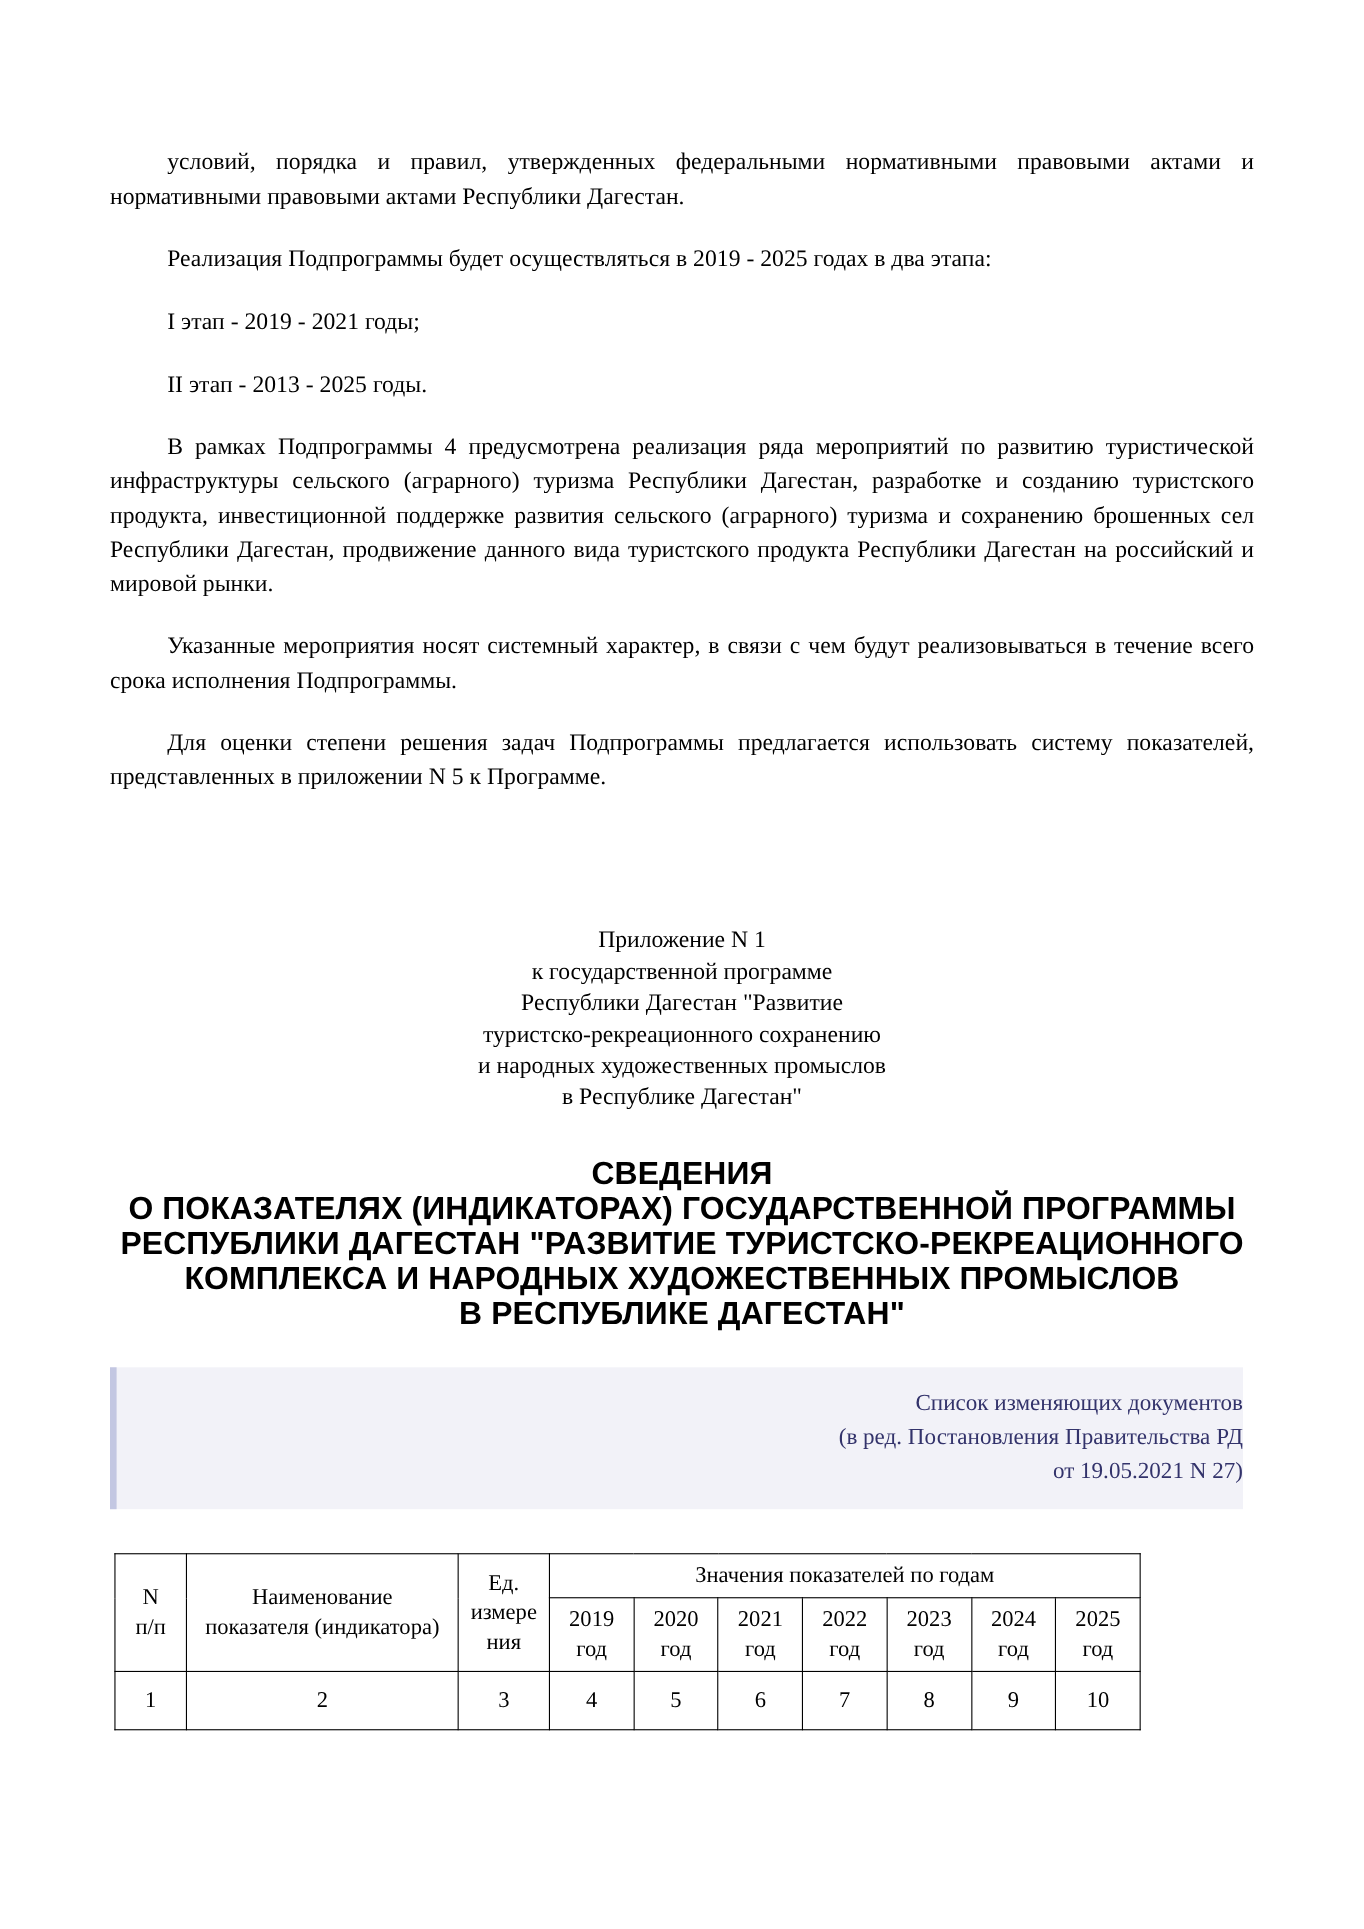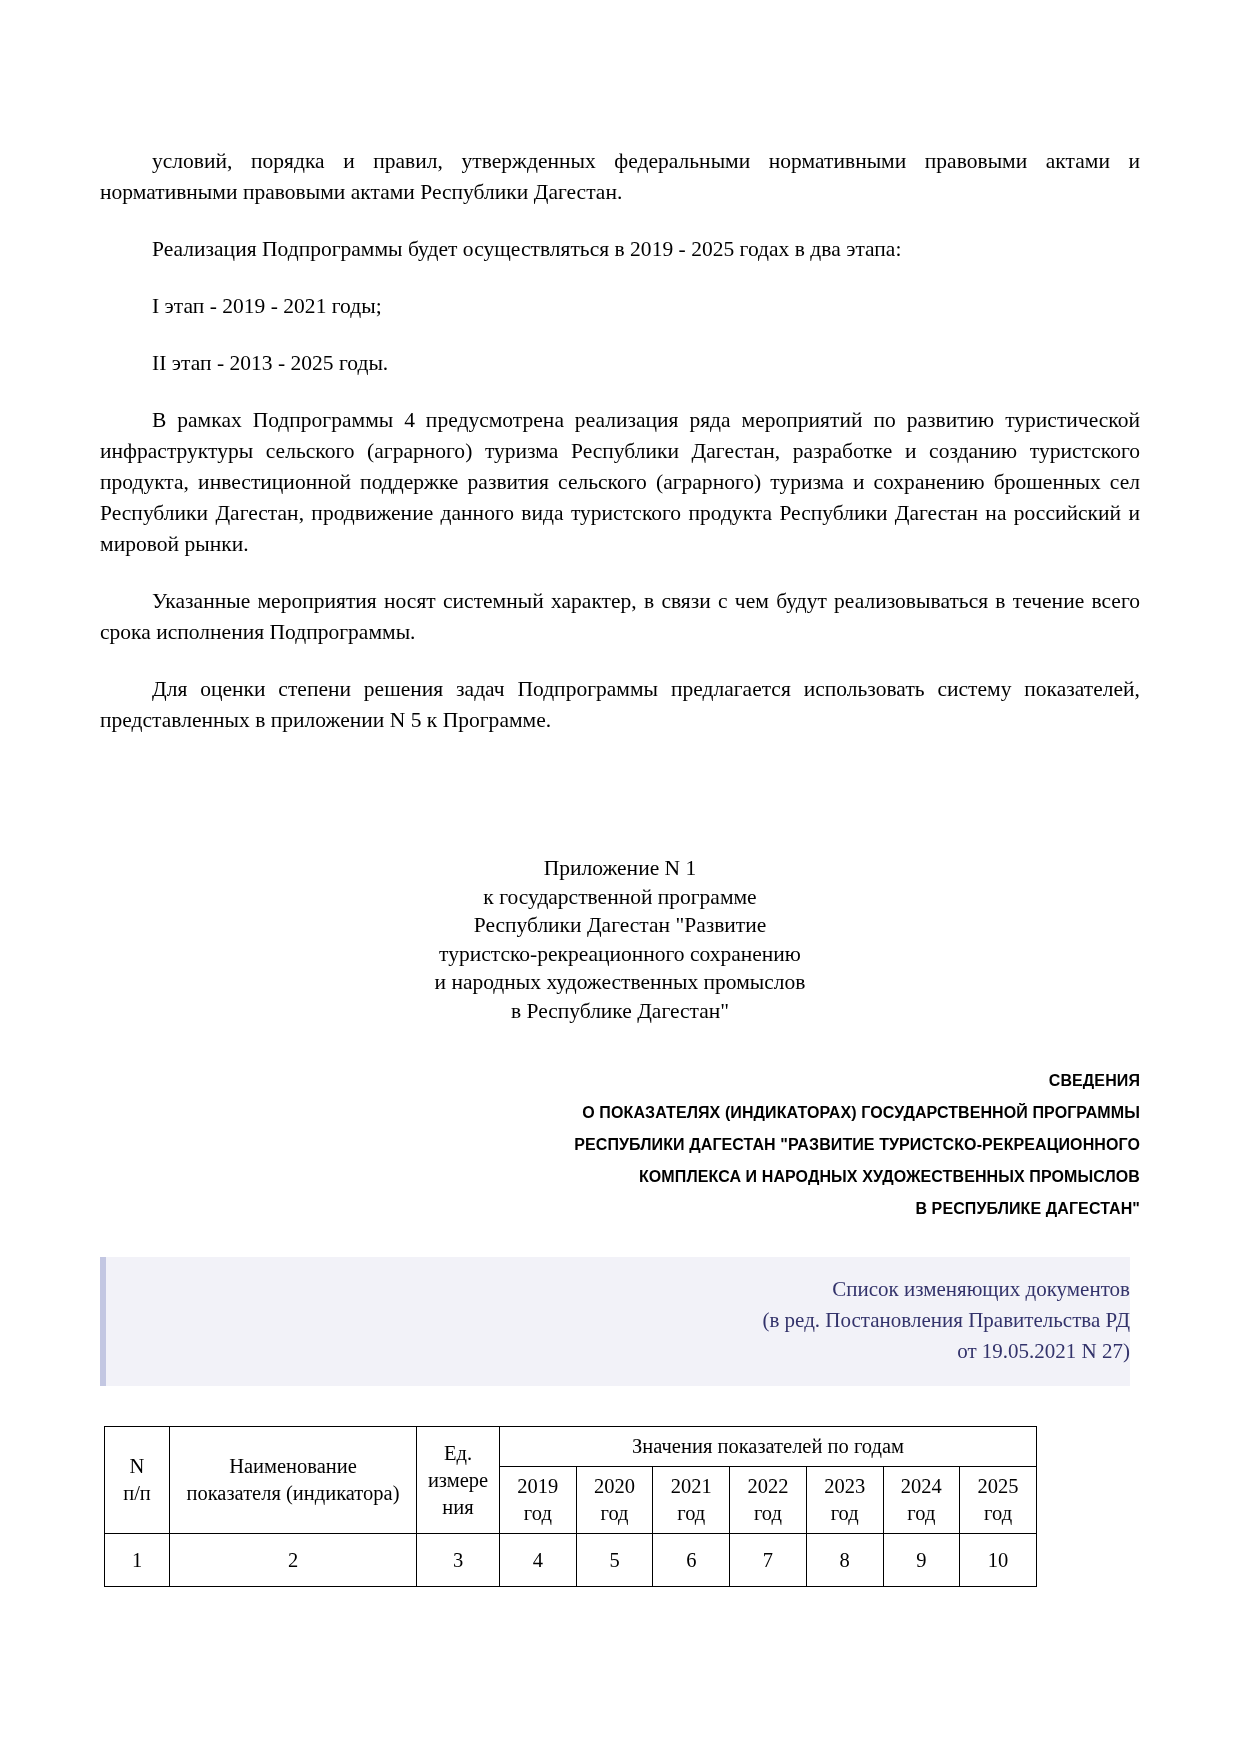--- a/index.html
+++ b/index.html
@@ -14,21 +14,20 @@
     color: #000000;
     position: relative;
     overflow: hidden;
   }
   .page {
     box-sizing: border-box;
     width: 1240px;
     height: 1380px;
     padding: 132px 100px 0 100px;
     position: relative;
-    margin-top: 14px;
   }
 
   
   .para {
     font-size: 21.5px;
     line-height: 31px;
     text-align: justify;
     text-indent: 52px;
     margin: 0 0 26px 0;
     letter-spacing: 0.02px;
@@ -39,24 +38,24 @@
     margin-top: 118px;
     text-align: center;
     font-size: 21.5px;
     line-height: 28.5px;
   }
   .appendix-line { display: block; white-space: nowrap; }
 
   
   .doc-heading {
     margin-top: 40px;
-    text-align: right;
+    text-align: center;
     font-family: "Liberation Sans", "DejaVu Sans", sans-serif;
     font-weight: bold;
-    font-size: 16px;
+    font-size: 29px;
     line-height: 32px;
     letter-spacing: 0.1px;
   }
   .doc-heading .hline { display: block; }
 
   
   .changes-box {
     margin-top: 32px;
     margin-left: 0;
     margin-right: 10px;

